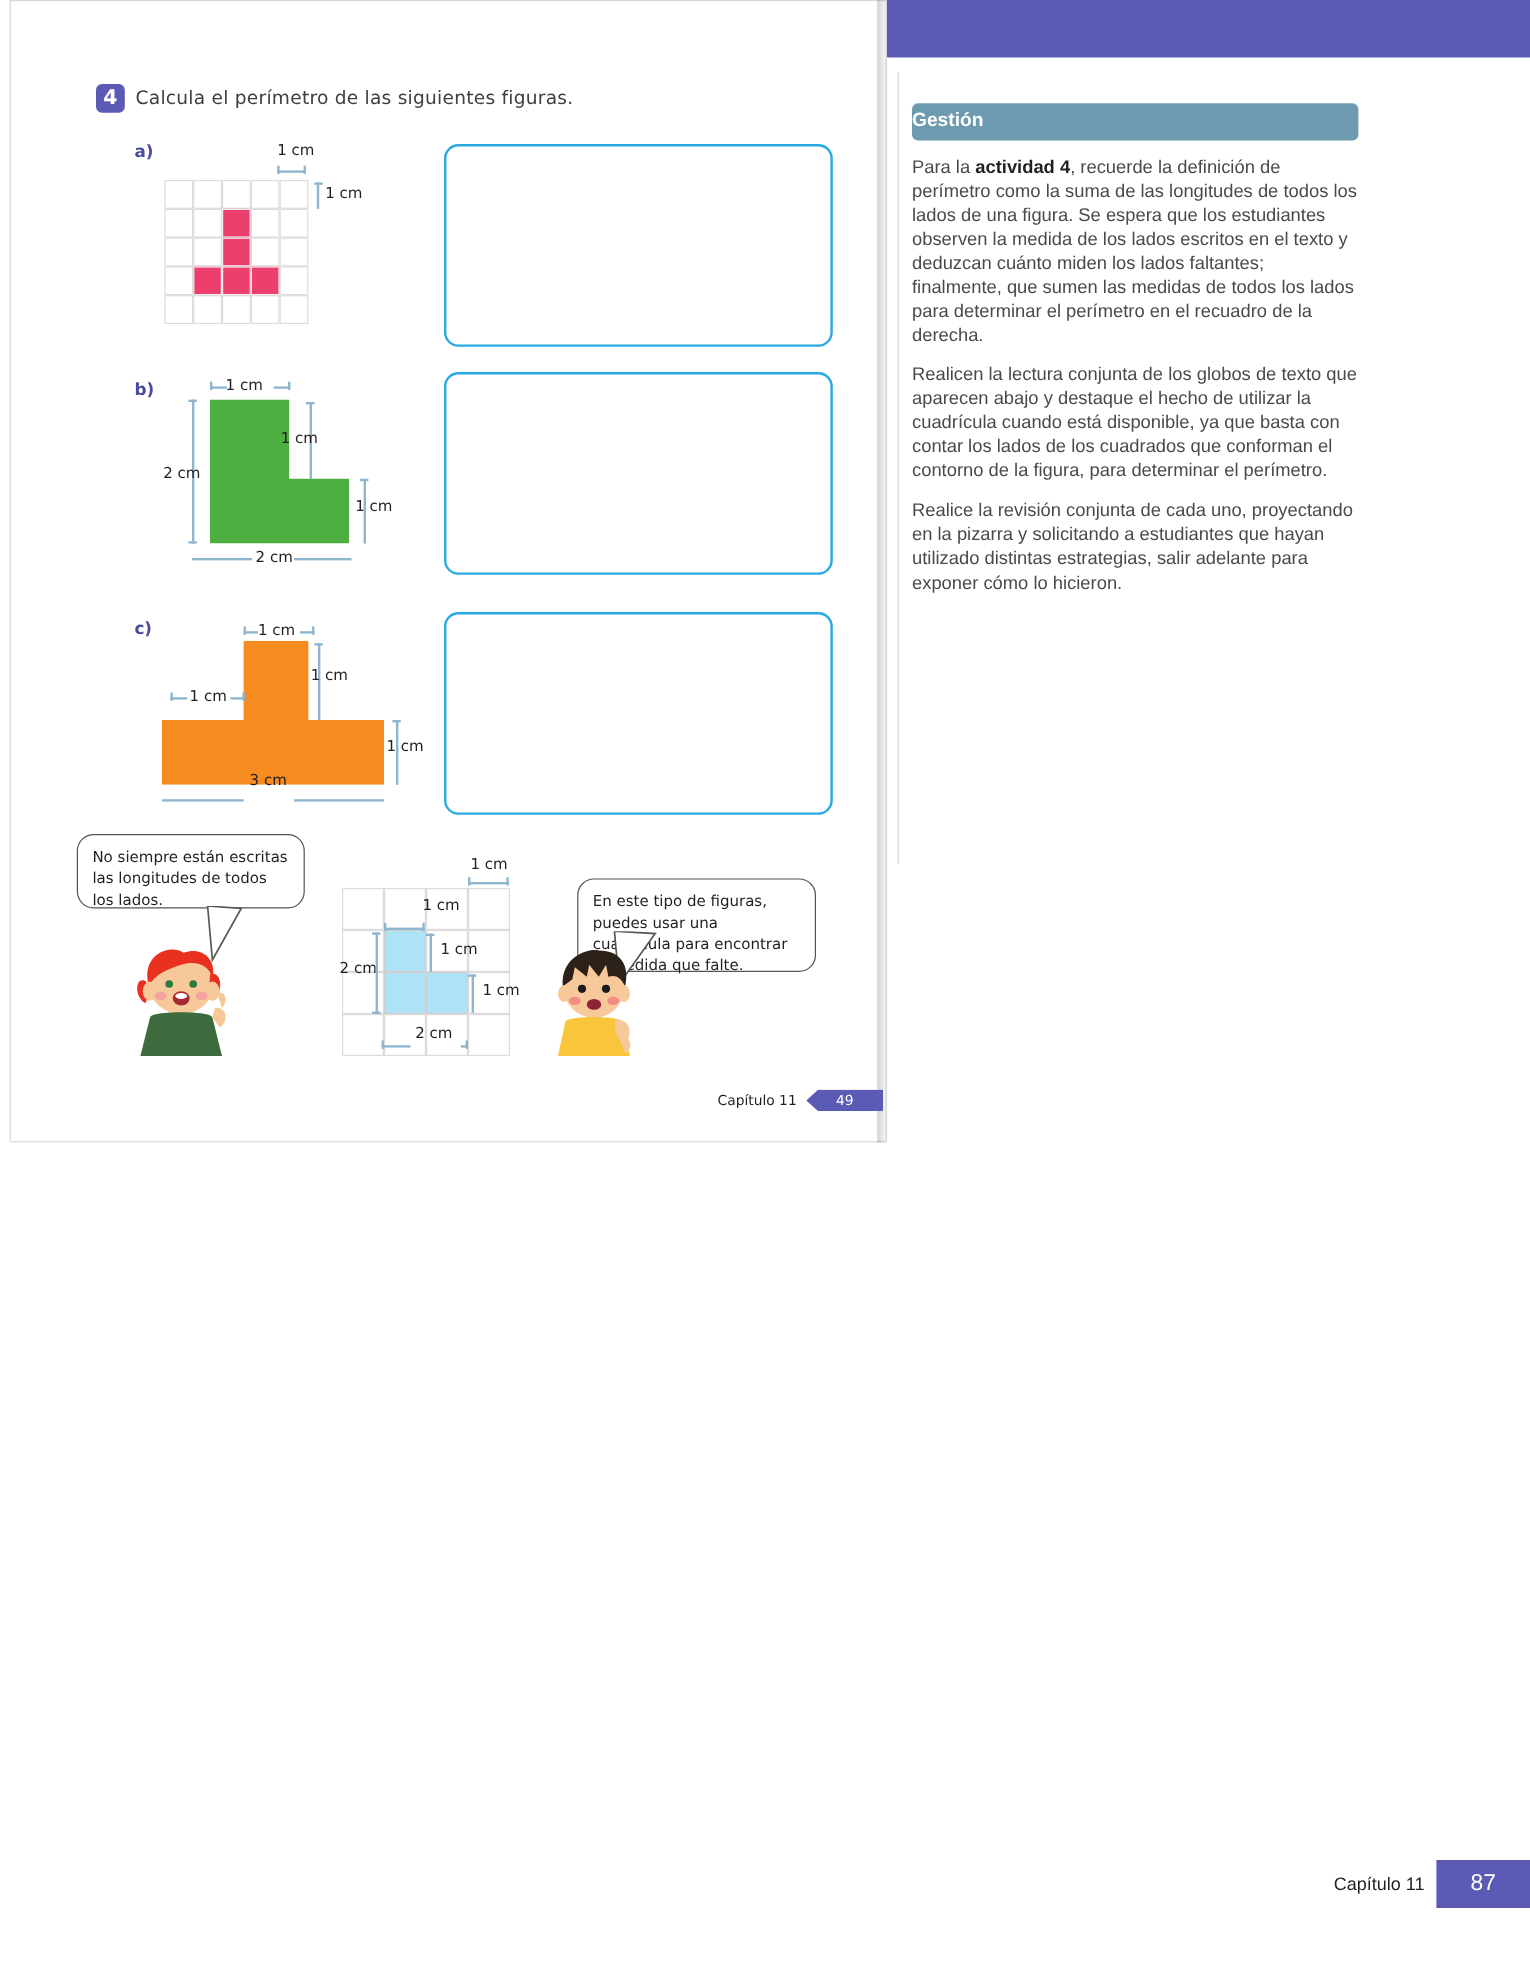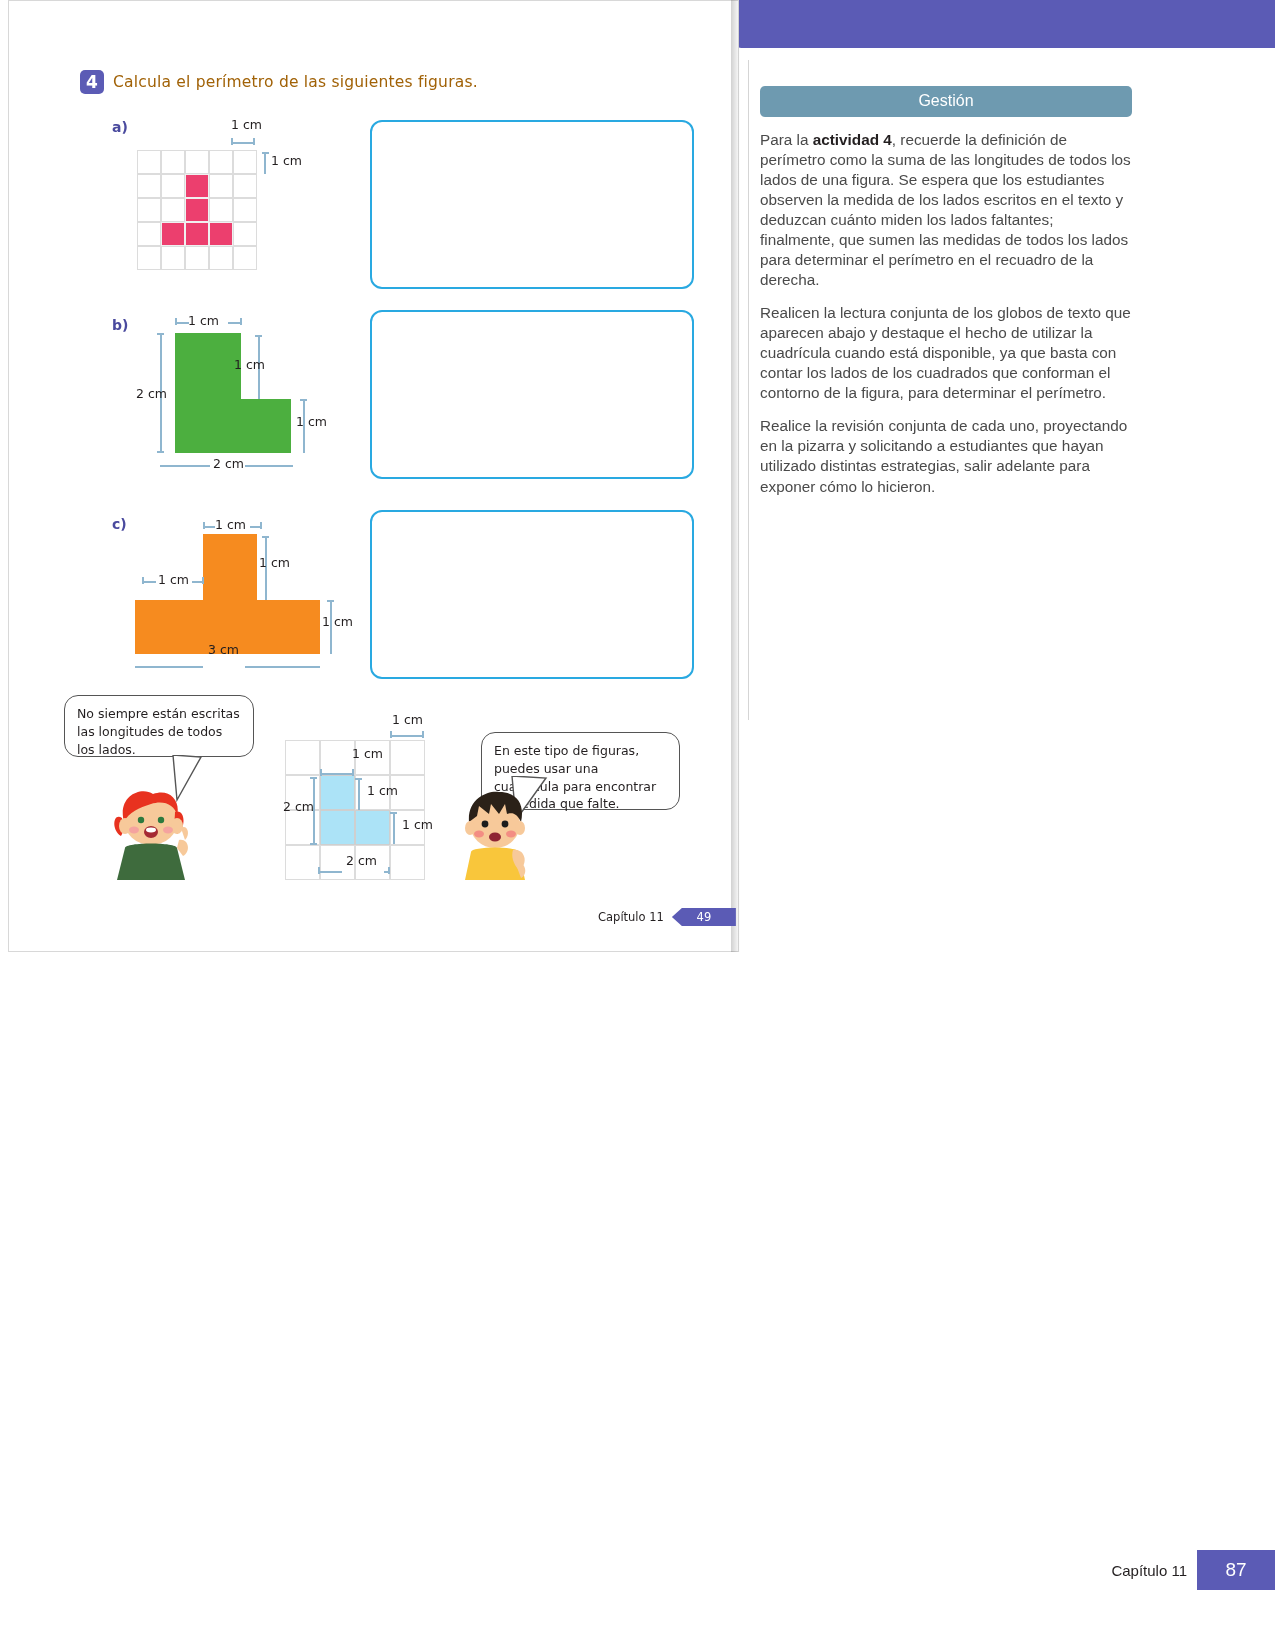--- a/index.html
+++ b/index.html
@@ -22,21 +22,21 @@
     position:absolute;left:731px;top:0;width:9px;height:952px;
     background:linear-gradient(to right,rgba(0,0,0,.18),rgba(0,0,0,0));
   }
   
   .act-head{position:absolute;left:80px;top:70px;display:flex;align-items:center;gap:9px;}
   .act-num{
     width:24px;height:24px;border-radius:5px;background:#5b5bb5;color:#fff;
     font-size:17px;font-weight:bold;display:flex;align-items:center;justify-content:center;
     font-family:"DejaVu Sans",sans-serif;
   }
-  .act-text{font-size:15.5px;color:#a16207;font-family:"DejaVu Sans",sans-serif;letter-spacing:.2px;}
+  .act-text{font-size:15.5px;color:#404040;font-family:"DejaVu Sans",sans-serif;letter-spacing:.2px;}
 
   
   .item-letter{position:absolute;font-size:14px;font-weight:bold;color:#4a4a9e;font-family:"DejaVu Sans",sans-serif;}
 
   
   .answer-box{
     position:absolute;border:2px solid #29a9e1;border-radius:12px;background:#fff;
   }
 
   
@@ -72,21 +72,21 @@
   .inner-foot-badge{
     width:64px;height:18px;background:#5b5bb5;color:#fff;font-size:11.5px;
     display:flex;align-items:center;justify-content:center;
     clip-path:polygon(10px 0,100% 0,100% 100%,10px 100%,0 50%);
     font-family:"DejaVu Sans",sans-serif;
   }
 
   
   .gestion{position:absolute;left:760px;top:86px;width:372px;}
   .gestion-title{
-    background:#6e9ab0;color:#fff;text-align:center;font-size:16px;font-weight:normal;
+    background:#6e9ab0;color:#fff;font-size:16px;font-weight:bold;
     padding:6px 0 7px;border-radius:5px;font-family:"Liberation Sans",sans-serif;
   }
   .gestion p{
     margin:13px 0 0;font-size:15.3px;line-height:1.31;color:#4a4a4a;
     font-family:"Liberation Sans",sans-serif;
   }
   .gestion p b{color:#231f20;}
   .col-rule{position:absolute;left:748px;top:60px;width:1px;height:660px;background:#d5d5d5;}
 
   

